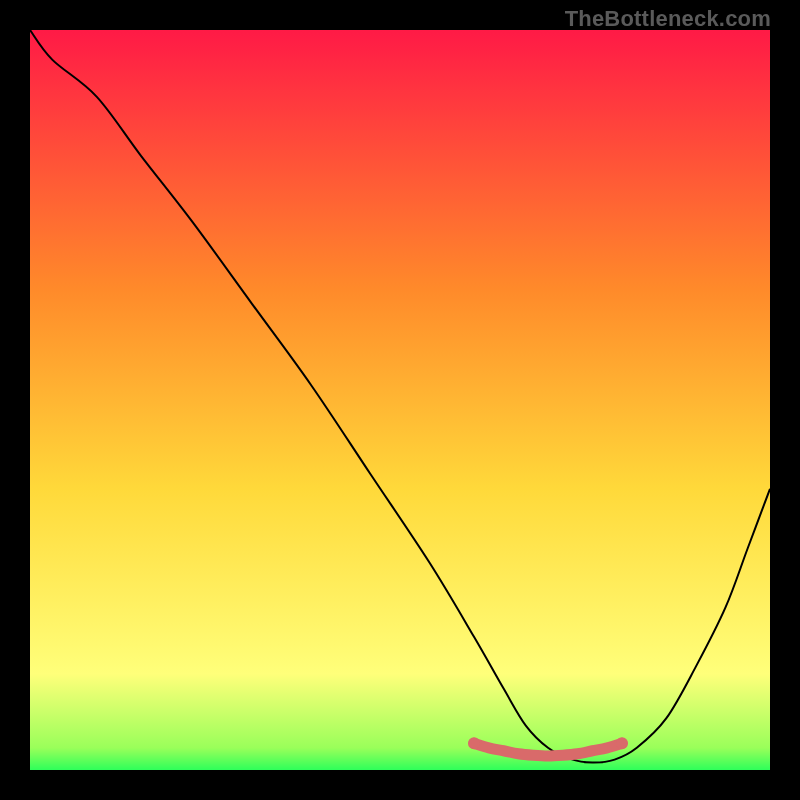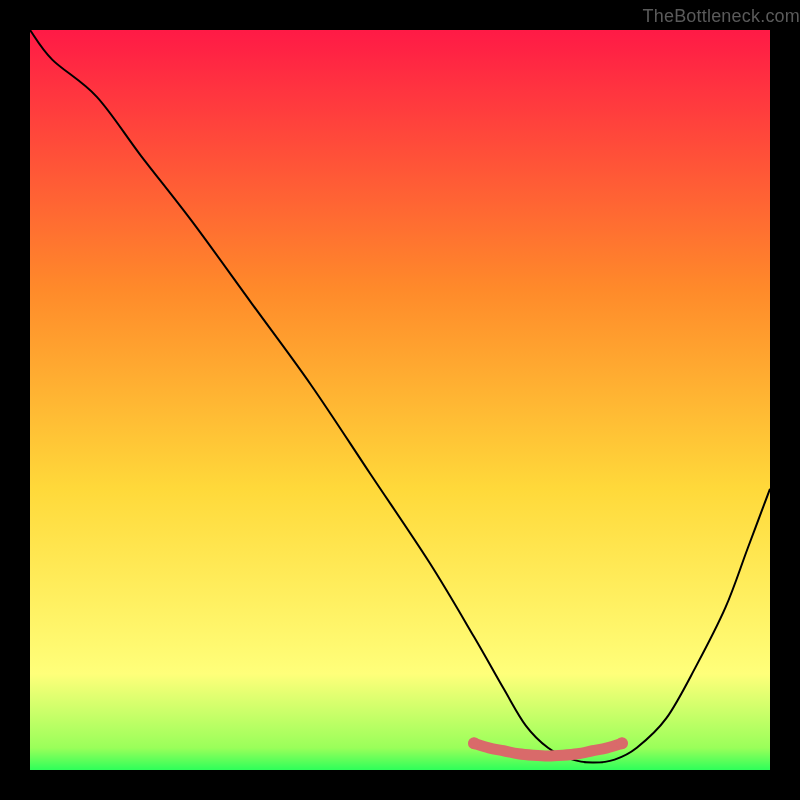--- a/index.html
+++ b/index.html
@@ -13,24 +13,24 @@
   }
   .container {
     position: relative;
     width: 800px;
     height: 800px;
     background: #000;
   }
   .watermark {
     position: absolute;
     top: 6px;
-    right: 0;
+    right: 29px;
     color: #5a5a5a;
-    font-size: 18px;
-    font-weight: 400;
+    font-size: 22px;
+    font-weight: 700;
     letter-spacing: 0.2px;
     z-index: 5;
   }
   .plot {
     position: absolute;
     left: 30px;
     top: 30px;
     width: 740px;
     height: 740px;
   }

